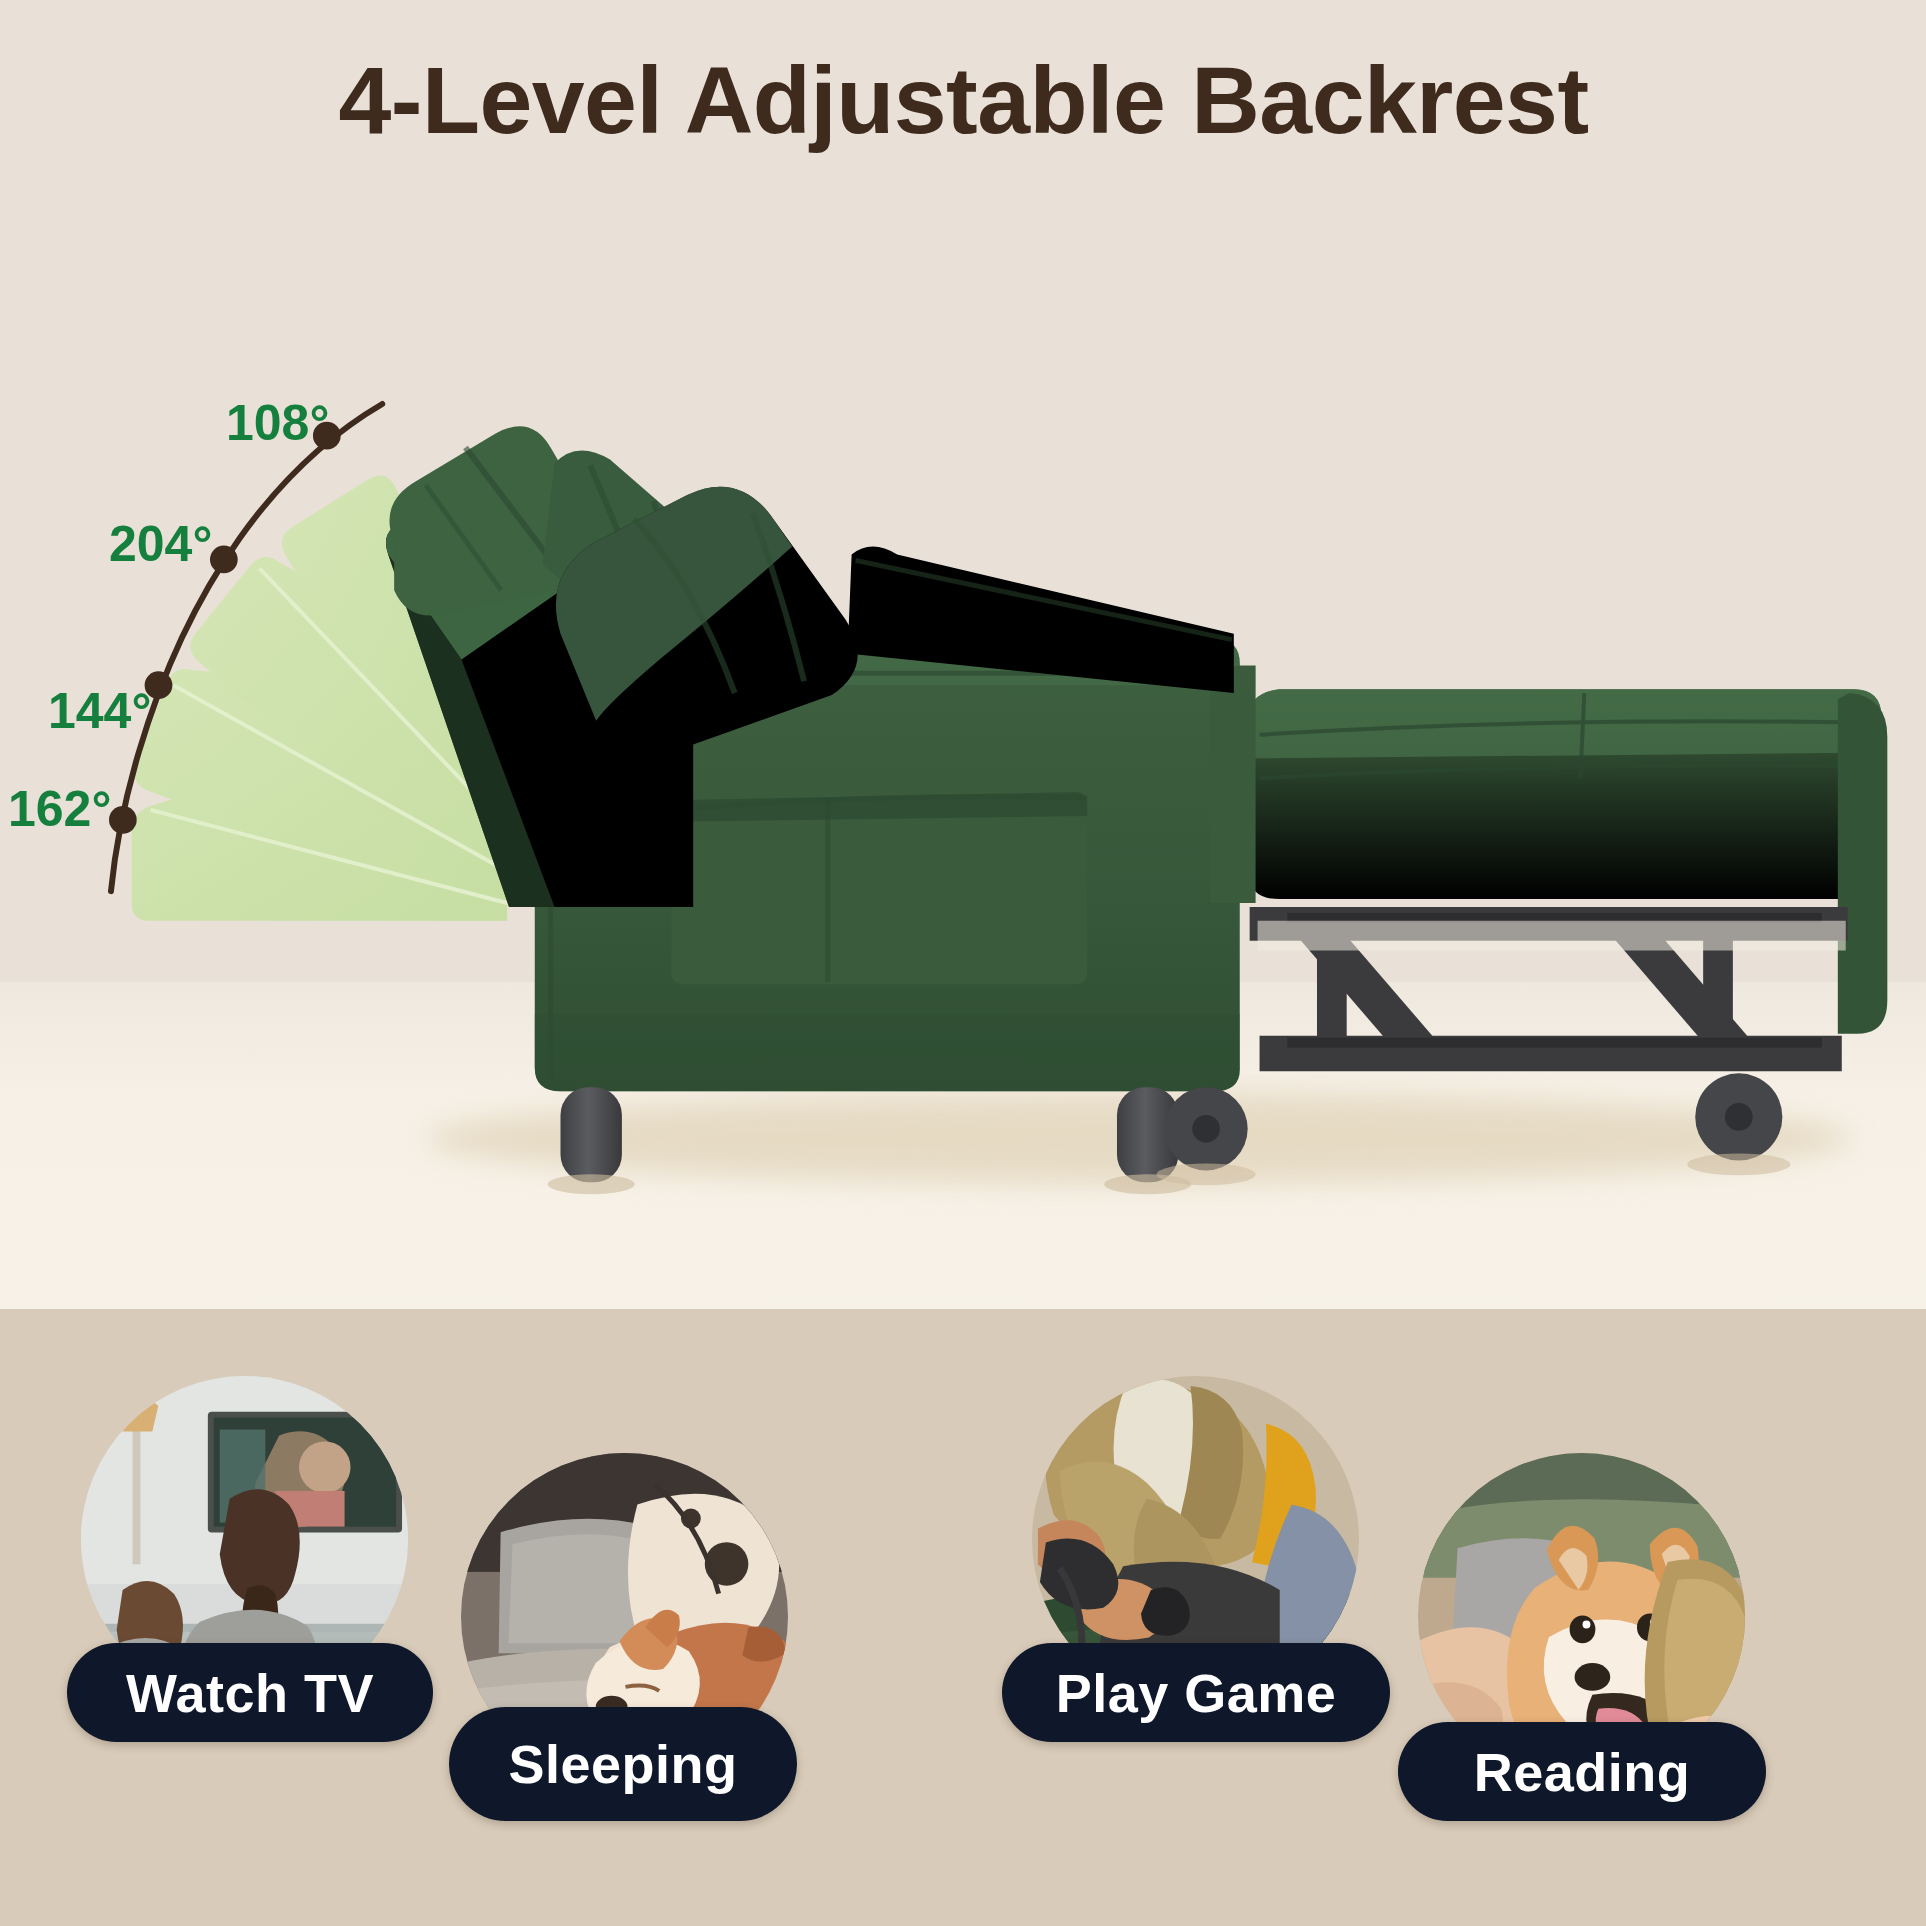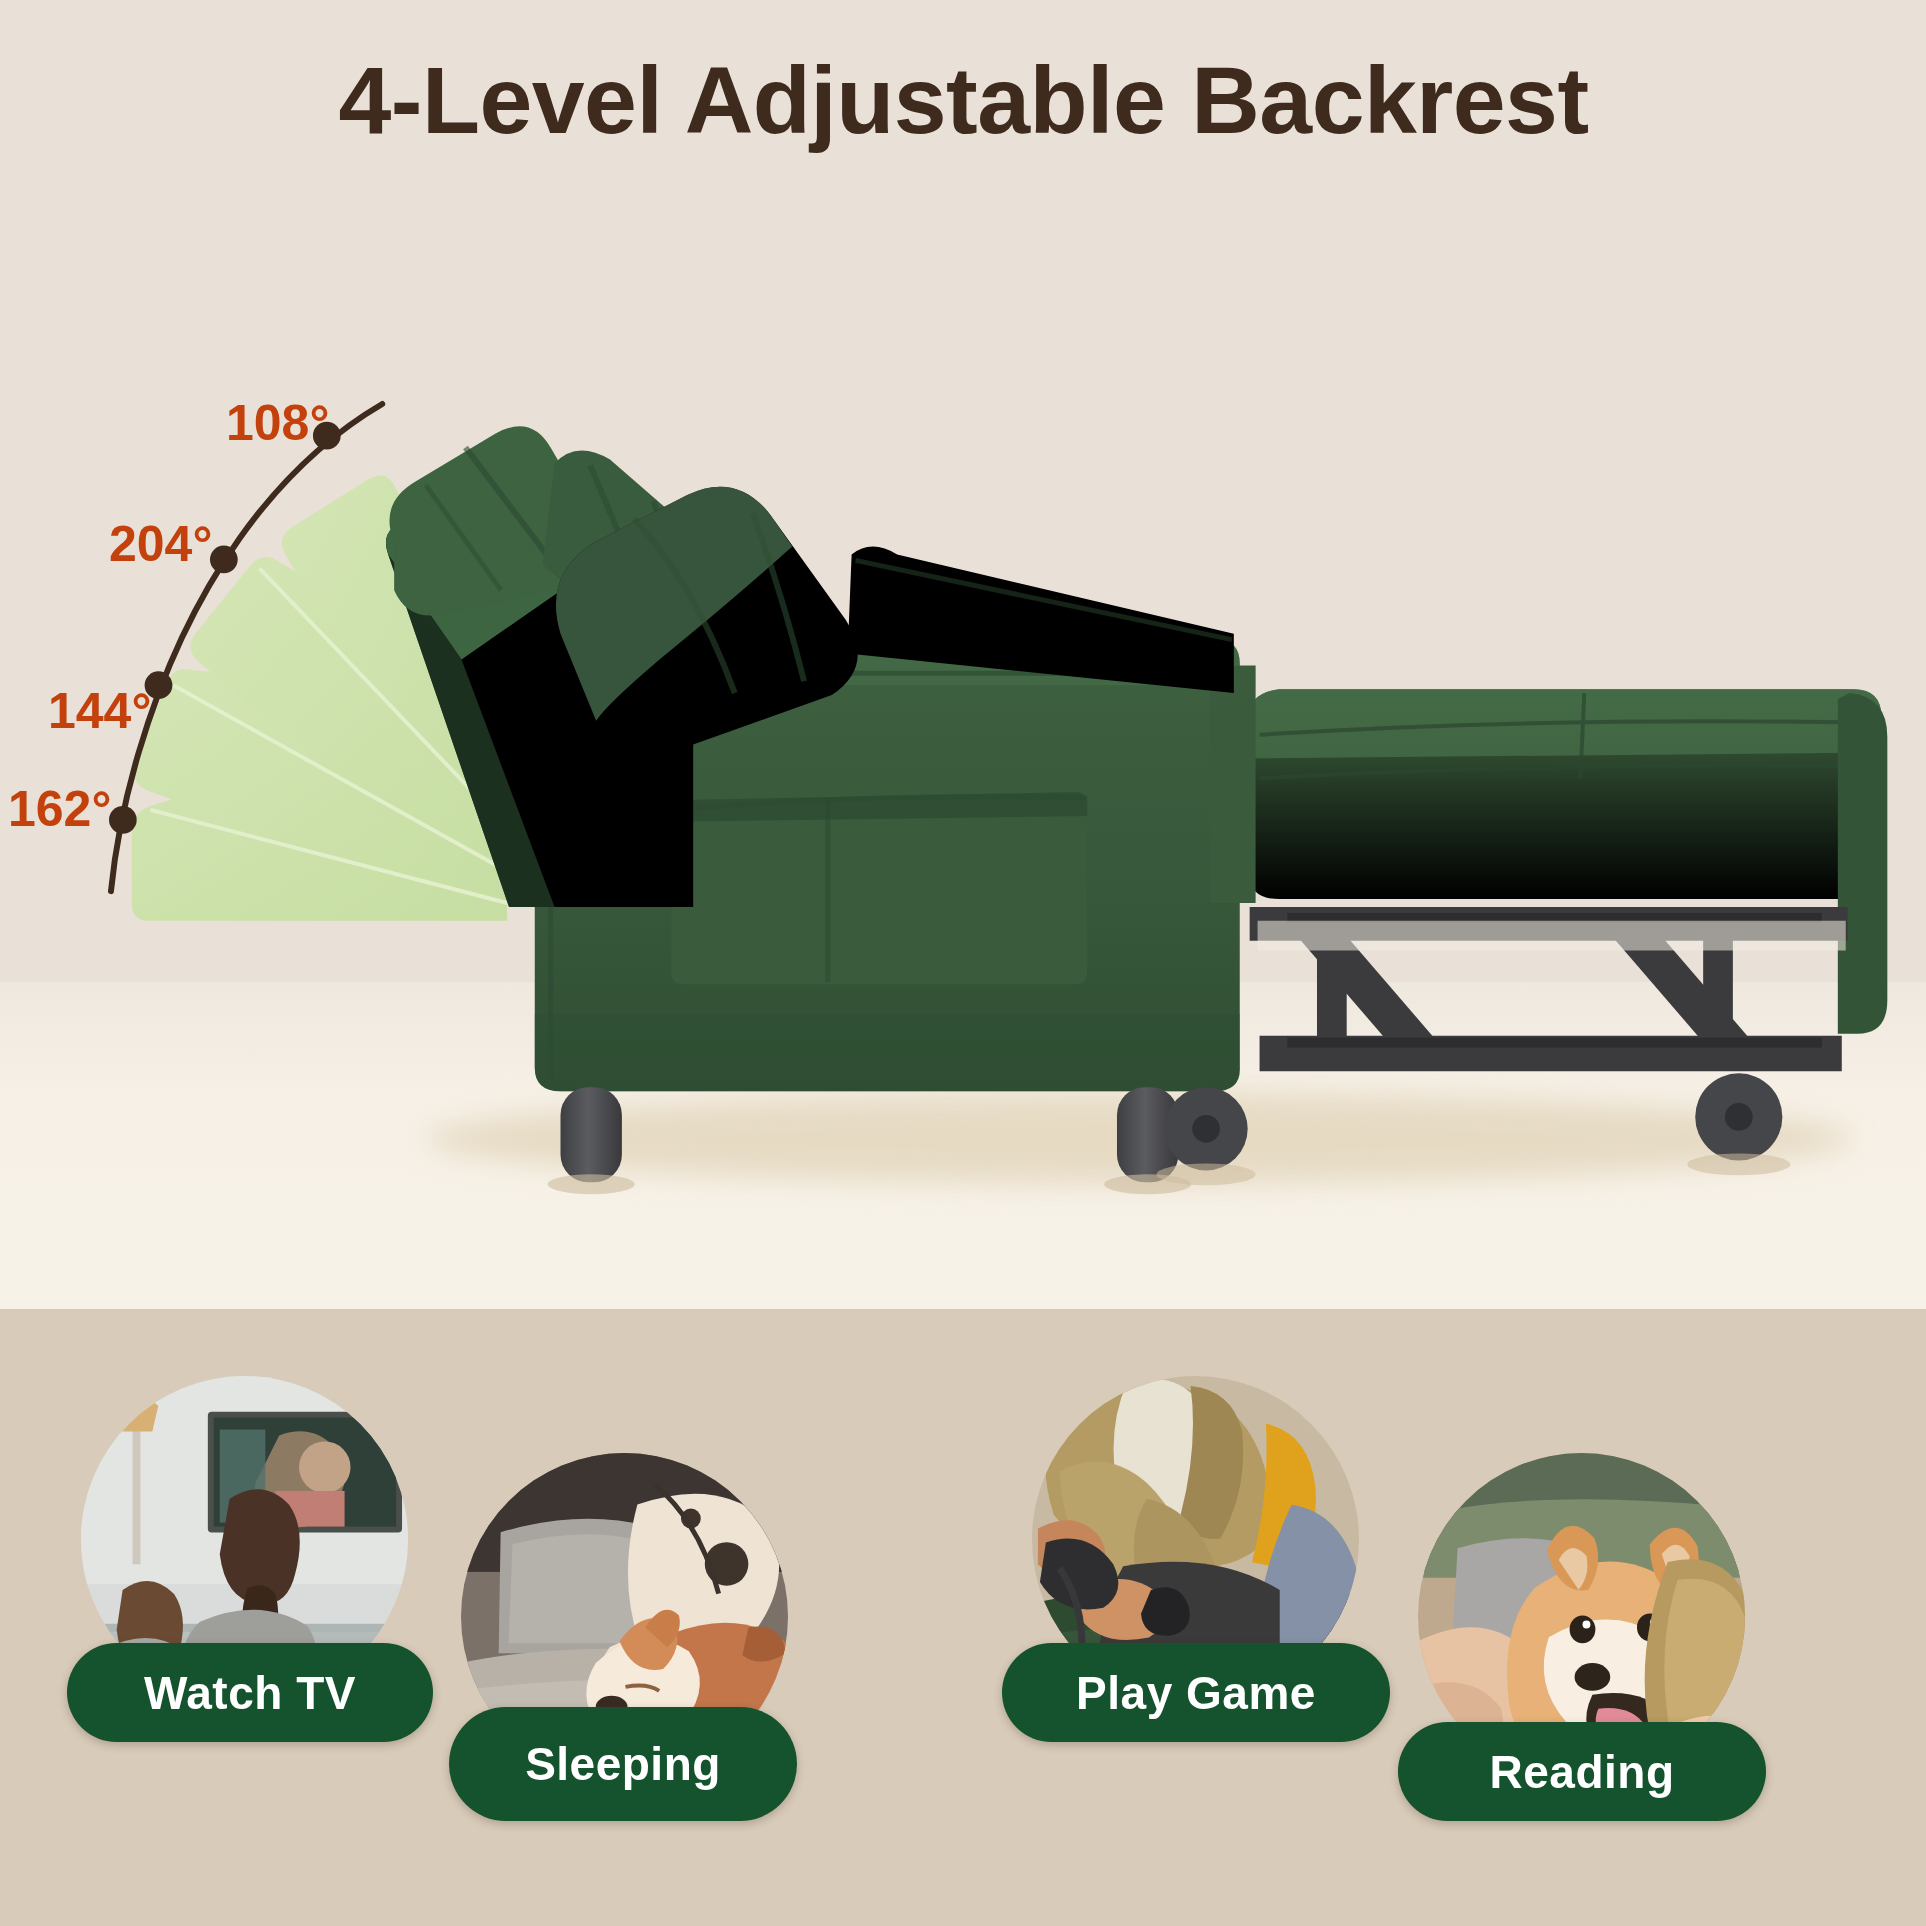--- a/index.html
+++ b/index.html
@@ -22,21 +22,21 @@
   }
   .title{
     position:absolute;left:0;top:51px;width:1927px;text-align:center;
     font-size:95px;font-weight:bold;color:#3E2B1E;
     letter-spacing:-0.5px;line-height:1.05;
   }
 
   
   .arc-svg{position:absolute;left:0;top:0;width:1927px;height:1309px;pointer-events:none;}
   .angle-label{
-    position:absolute;font-size:50px;font-weight:bold;color:#c2410c;
+    position:absolute;font-size:50px;font-weight:bold;color:#15803d;
     white-space:nowrap;
   }
   .a108{left:226px;top:394px;}
   .a126{left:109px;top:515px;}
   .a144{left:48px;top:634px;margin-top:48px;}
   .a162{left:8px;top:760px;margin-top:20px;}
 
   
   .fan-svg{position:absolute;left:0;top:0;width:1927px;height:1309px;}
 
@@ -46,22 +46,22 @@
   
   .bottom-panel{
     position:absolute;left:0;top:1309px;width:1927px;height:618px;
     background:#D8CBB9;overflow:hidden;
   }
   .scene{position:absolute;}
   .scene-circle{
     position:absolute;left:0;top:0;border-radius:50%;overflow:hidden;
   }
   .pill{
-    position:absolute;background:#14532d;border-radius:59px;
-    color:#FFFFFF;font-size:46px;font-weight:bold;
+    position:absolute;background:#0f172a;border-radius:59px;
+    color:#FFFFFF;font-size:54px;font-weight:bold;
     display:flex;align-items:center;justify-content:center;
     white-space:nowrap;letter-spacing:0.5px;
     box-shadow:0 3px 8px rgba(60,40,25,0.25);
   }
 
   
   .s1{left:81px;top:1376px;}
   .s1 .scene-circle{width:327px;height:327px;}
   .s1 .pill{left:-14px;top:267px;width:366px;height:99px;}
   

